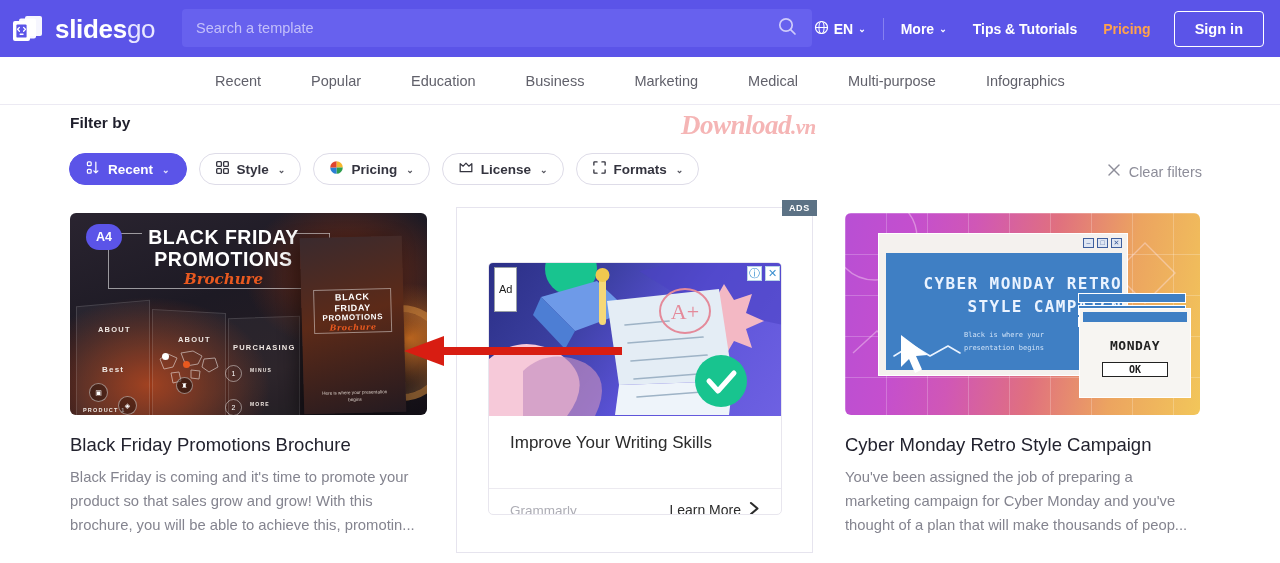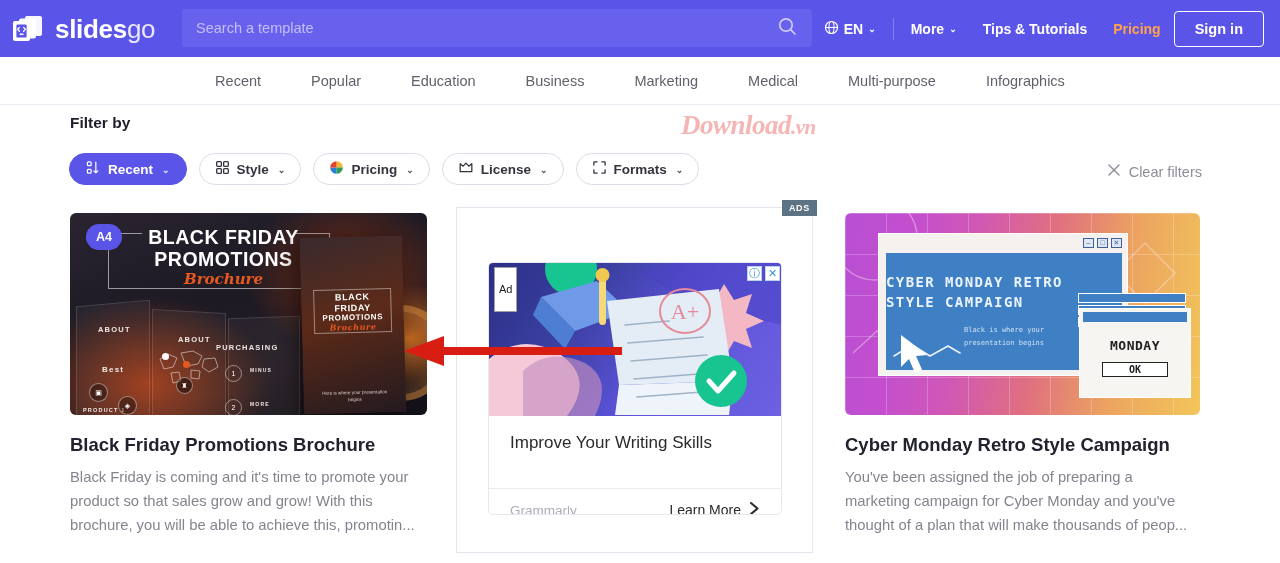--- a/index.html
+++ b/index.html
@@ -56,20 +56,21 @@
   .hdr-item {
     display: flex; align-items: center; gap: 5px;
     color: #ffffff; font-size: 14px; font-weight: 700;
     padding: 0 13px; cursor: pointer; white-space: nowrap;
   }
   .hdr-divider {
     width: 1px; height: 22px; background: #8681f0; margin: 0 4px;
   }
   .hdr-item.pricing { color: #ffa24b; }
   .signin {
+    margin-left: 10px;
     border: 1.6px solid #ffffff; border-radius: 4px;
     color: #ffffff; font-size: 14.5px; font-weight: 700;
     padding: 9px 20px; cursor: pointer; background: transparent;
     font-family: "Liberation Sans", sans-serif;
   }
   .caret { font-size: 9px; line-height: 1; position: relative; top: 1px; }
 
   
   .catnav {
     position: absolute; top: 57px; left: 0;
@@ -129,21 +130,21 @@
   .card-1 { left: 70px; top: 0; width: 357px; }
   .card-3 { left: 845px; top: 0; width: 355px; }
 
   .thumb {
     width: 100%; height: 202px;
     border-radius: 6px; overflow: hidden;
     position: relative; cursor: pointer;
   }
   .card-title {
     margin-top: 18px;
-    font-size: 18.5px; font-weight: 700; color: #22222e;
+    font-size: 18.5px; font-weight: 400; color: #22222e;
     line-height: 1.25; cursor: pointer;
   }
   .card-desc {
     margin-top: 10px;
     font-size: 14.8px; color: #84848f; line-height: 1.62;
   }
 
   
   .bf-bg {
     position: absolute; inset: 0;
@@ -234,23 +235,23 @@
   .cm-btn {
     width: 11px; height: 10px;
     border: 1.2px solid #3f5f9e; background: #dfe6f2;
     font-size: 7px; line-height: 8px; text-align: center; color: #3f5f9e;
   }
   .cm-screen {
     position: absolute; left: 7px; top: 19px; width: 236px; height: 117px;
     background: #3f7fc4;
   }
   .cm-t {
-    color: #eaf3ff; text-align: left;
+    color: #eaf3ff; text-align: right;
     font-family: "DejaVu Sans Mono", monospace;
-    font-size: 14px; font-weight: 700;
+    font-size: 16px; font-weight: 700;
     letter-spacing: 1.4px; line-height: 1.42;
     margin-top: 20px;
   }
   .cm-sub {
     color: #cfe2f7; text-align: center;
     font-family: "DejaVu Sans Mono", monospace;
     font-size: 7px; line-height: 1.55; margin-top: 12px;
   }
   .cm-dialog {
     position: absolute; right: 9px; top: 95px; width: 112px; height: 90px;
@@ -500,21 +501,21 @@
         <div class="bf-h1">PROMOTIONS</div>
         <div class="bf-script">Brochure</div>
       </div>
 
       <div class="bf-panel" style="left:6px;  top:90px; width:74px;  height:118px; transform:skewY(-5deg);"></div>
       <div class="bf-panel" style="left:82px; top:98px; width:74px;  height:112px; transform:skewY(3deg);"></div>
       <div class="bf-panel" style="left:158px;top:104px;width:72px;  height:104px; transform:skewY(-2deg);"></div>
 
       <div class="bf-lbl" style="left:28px; top:112px;">ABOUT</div>
       <div class="bf-lbl" style="left:108px;top:122px;">ABOUT</div>
-      <div class="bf-lbl" style="left:146px;top:130px;">PURCHASING</div>
+      <div class="bf-lbl" style="left:163px;top:130px;">PURCHASING</div>
       <div class="bf-lbl" style="left:32px; top:152px; font-size:8px;">Best</div>
       <div class="bf-lbl" style="left:13px; top:194px; font-size:5.5px;">PRODUCT 1</div>
 
       <div class="bf-dot" style="left:92px; top:140px; width:7px; height:7px; background:#fff;"></div>
       <div class="bf-dot" style="left:113px;top:148px; width:7px; height:7px; background:#e8591f;"></div>
       <svg style="position:absolute;left:85px;top:132px;z-index:4;opacity:.5" width="68" height="42" viewBox="0 0 68 42">
         <path d="M5 14 L13 9 L22 13 L18 22 L9 24 Z M26 8 L38 6 L47 11 L43 19 L31 21 Z M49 14 L60 13 L63 22 L54 27 L47 22 Z M16 28 L24 27 L26 36 L18 38 Z M36 25 L45 26 L44 34 L36 33 Z" fill="none" stroke="#ffffff" stroke-width="1"></path>
       </svg>
 
       <div class="bf-circ" style="left:155px;top:152px;width:17px;height:17px;">1</div>

